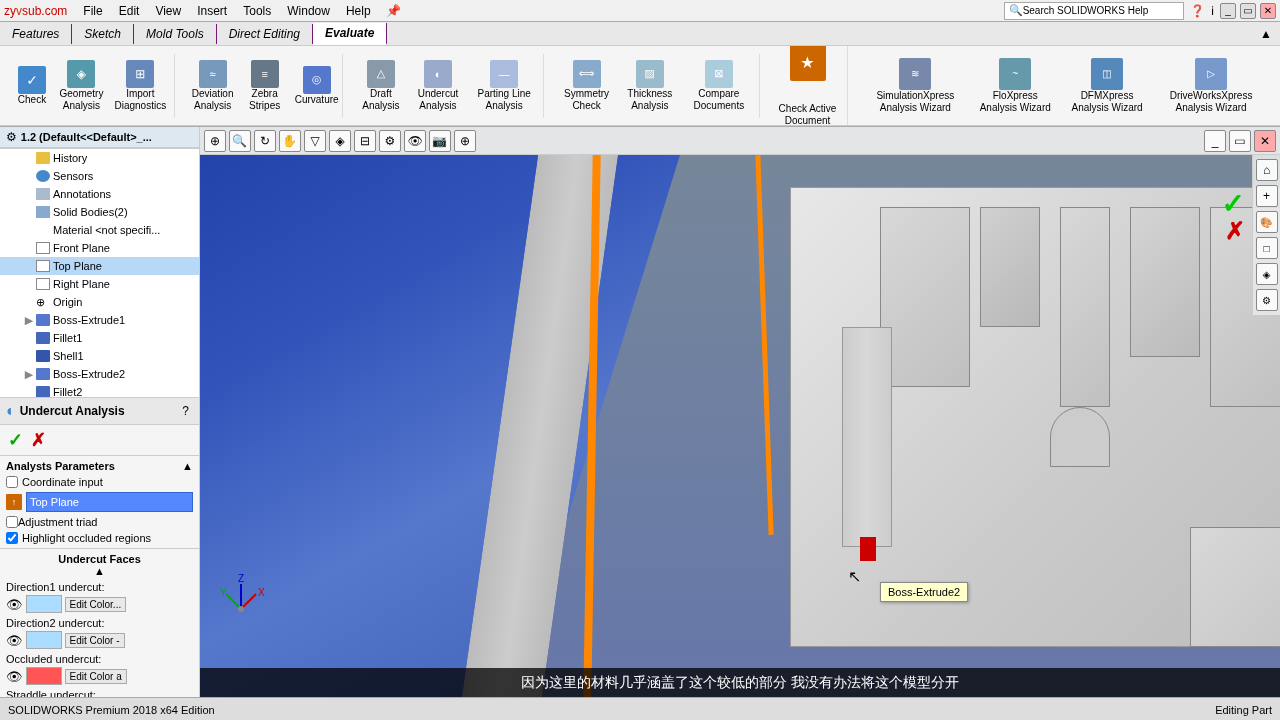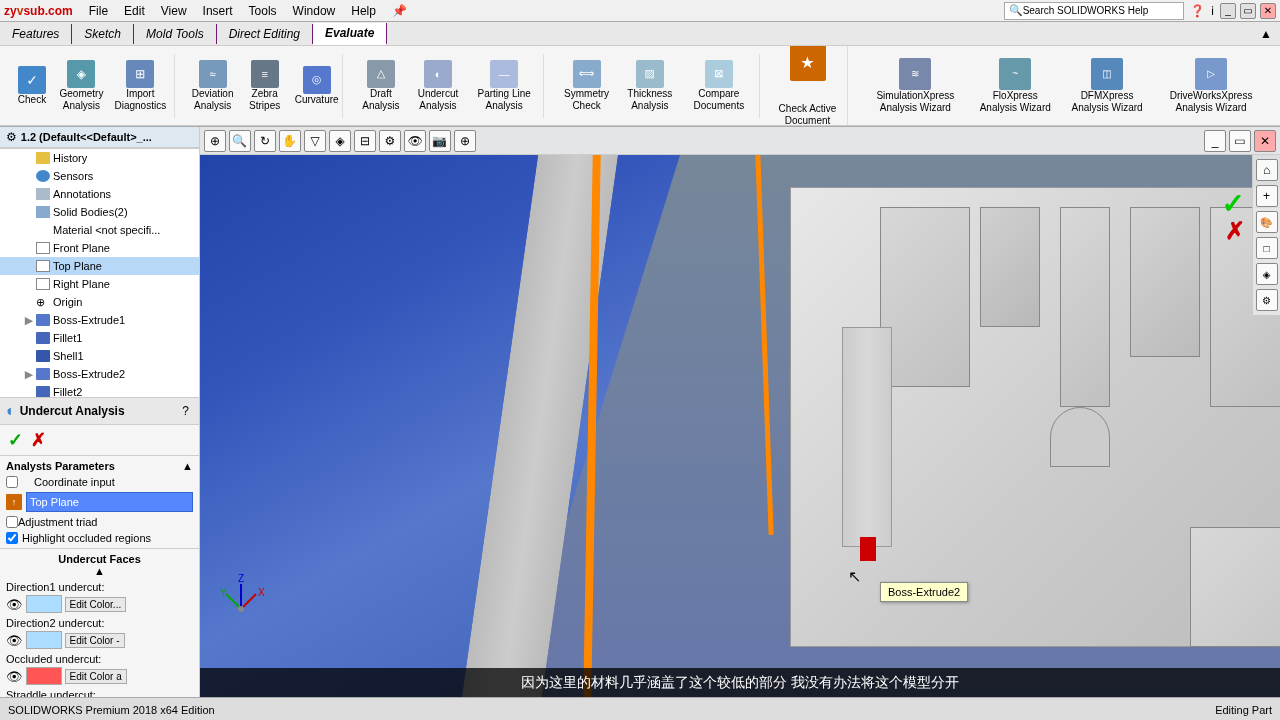--- a/index.html
+++ b/index.html
@@ -43,21 +43,21 @@
     
     #tooltip { position: absolute; background: #ffffcc; border: 1px solid #888; padding: 3px 6px; font-size: 11px; pointer-events: none; }
 
     
     #status-bar { height: 24px; background: #e0e0e0; border-top: 1px solid #aaa; display: flex; align-items: center; padding: 0 8px; font-size: 11px; gap: 16px; }
   </style>
 </head>
 <body>
 
 <div id="menu-bar">
-  <span style="color:#cc0000;font-weight:bold;font-size:12px;margin-right:8px;">
+  <span style="color:#cc0000;font-weight:normal;font-size:12px;margin-right:8px;">
     <span style="color:#cc0000;">zy</span><span style="color:#cc3300;">v</span><span style="color:#cc0000;">sub.com</span>
   </span>
   <span class="menu-item">File</span>
   <span class="menu-item">Edit</span>
   <span class="menu-item">View</span>
   <span class="menu-item">Insert</span>
   <span class="menu-item">Tools</span>
   <span class="menu-item">Window</span>
   <span class="menu-item">Help</span>
   <span style="margin-left:8px;cursor:pointer;">📌</span>
@@ -310,21 +310,21 @@
         <span style="font-size:18px;color:#00aa00;cursor:pointer;font-weight:bold;">✓</span>
         <span style="font-size:18px;color:#cc0000;cursor:pointer;font-weight:bold;">✗</span>
       </div>
 
       <div style="padding:4px 6px;border-bottom:1px solid #ccc;">
         <div style="display:flex;justify-content:space-between;align-items:center;margin-bottom:4px;">
           <span style="font-weight:bold;font-size:11px;">Analysts Parameters</span>
           <span style="cursor:pointer;font-size:11px;">▲</span>
         </div>
 
-        <div style="display:flex;align-items:center;gap:16px;margin-bottom:4px;">
+        <div style="display:flex;align-items:center;gap:4px;margin-bottom:4px;">
           <input type="checkbox" style="width: 12px; height: 12px;">
           <span style="font-size:11px;">Coordinate input</span>
         </div>
 
         <div style="display:flex;align-items:center;gap:4px;margin-bottom:4px;">
           <span style="width:16px;height:16px;background:#cc6600;color:white;font-size:9px;display:flex;align-items:center;justify-content:center;border-radius:1px;cursor:pointer;">↑</span>
           <input type="text" value="Top Plane" style="flex: 1 1 0%; height: 20px; background: rgb(85, 136, 255); color: white; border: 1px solid rgb(51, 102, 204); font-size: 11px; padding: 1px 3px;">
         </div>
 
         <div style="display:flex;align-items:center;margin-bottom:4px;">

